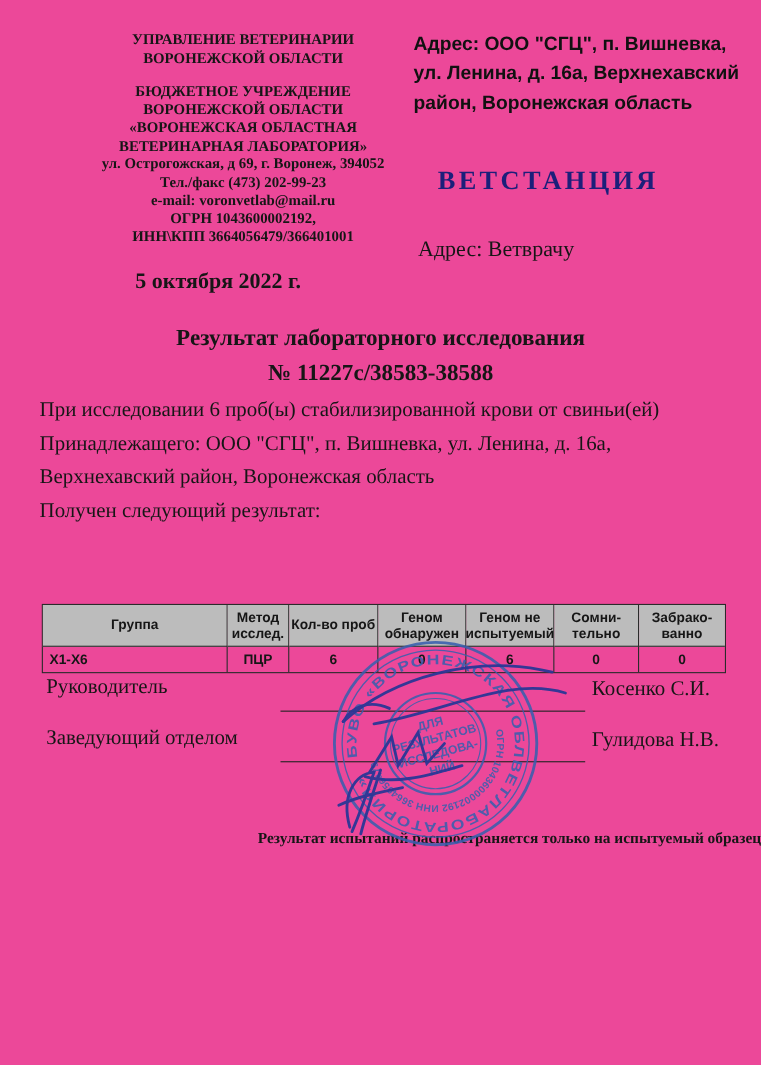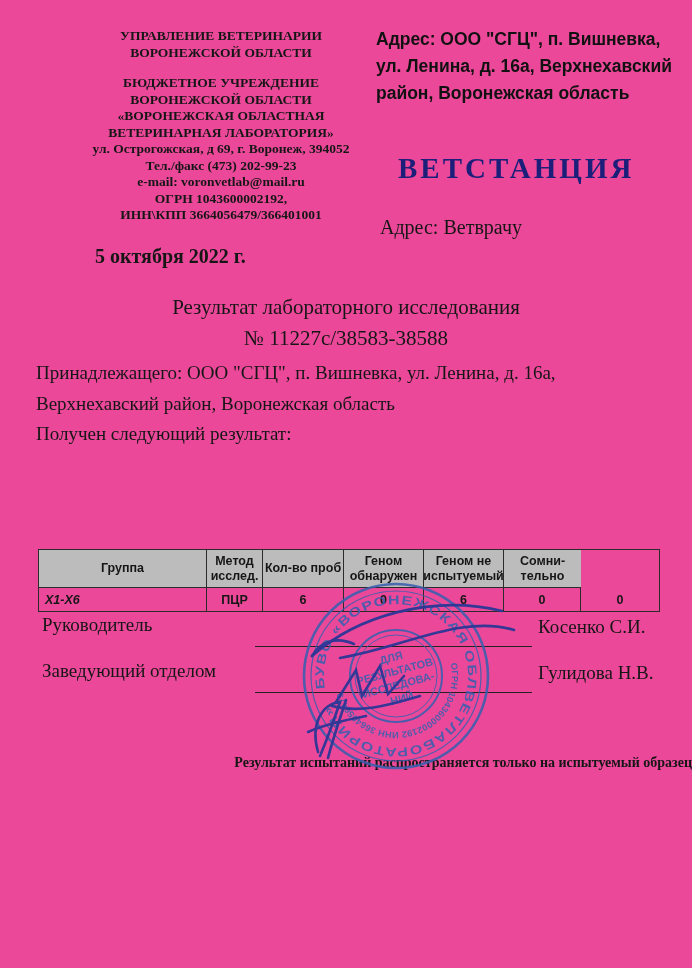--- a/index.html
+++ b/index.html
@@ -21,36 +21,36 @@
   }
   .org-left .block2{margin-top:14px;}
   .addr-right{
     position:absolute;left:376px;top:26px;width:300px;
     font-family:"Liberation Sans","DejaVu Sans",sans-serif;
     font-weight:600;font-size:17.5px;line-height:27px;color:#111;
   }
   .vetstation{
     position:absolute;left:398px;top:152px;
     font-family:"Liberation Serif","DejaVu Serif",serif;
-    font-weight:bold;font-size:29px;letter-spacing:3px;
+    font-weight:bold;font-size:24px;letter-spacing:3px;
     color:#1c1f7a;
   }
   .komu{
     position:absolute;left:380px;top:216px;
     font-size:20px;
   }
   .date-line{
-    position:absolute;left:95px;top:245px;
+    position:absolute;left:123px;top:245px;
     font-weight:bold;font-size:20px;
   }
 
   
   .doc-title{
     position:absolute;left:0;top:292px;width:100%;
-    text-align:center;font-weight:normal;font-size:21px;line-height:31px;
+    text-align:center;font-weight:bold;font-size:21px;line-height:31px;
   }
 
   
   .body-text{
     position:absolute;left:36px;top:358px;width:632px;
     font-size:19px;line-height:30.5px;
   }
   .body-text p{margin:0;}
 
   
@@ -68,21 +68,21 @@
     display:flex;align-items:center;justify-content:center;
     text-align:center;line-height:14.5px;
     border-right:1px solid #2b2b2b;border-bottom:1px solid #2b2b2b;
   }
   .t-body .t-cell{
     min-height:23px;
     display:flex;align-items:center;justify-content:center;
     border-right:1px solid #2b2b2b;
   }
   .t-cell:last-child{border-right:none;}
-  .t-body .t-cell:first-child{justify-content:flex-start;padding-left:6px;font-style:italic;}
+  .t-body .t-cell:first-child{justify-content:flex-start;padding-left:6px;}
 
   
   .sig-row{position:absolute;left:40px;width:620px;height:42px;}
   .sig-row .role{position:absolute;left:2px;top:0;font-size:19px;}
   .sig-row .sig-line{position:absolute;left:215px;top:32px;width:277px;border-bottom:1.6px solid #222;}
   .sig-row .name{position:absolute;left:498px;top:2px;font-size:19px;}
   .sig-1{top:614px;}
   .sig-2{top:660px;}
   .sig-3{top:703px;}
 
@@ -127,37 +127,40 @@
   <div class="komu">Адрес: Ветврачу</div>
 
   <div class="date-line">5 октября 2022 г.</div>
 
   <div class="doc-title">
     <div>Результат лабораторного исследования</div>
     <div>№ 11227с/38583-38588</div>
   </div>
 
   <div class="body-text">
+    <p class="pre">При исследовании 6 проб(ы) стабилизированной крови от свиньи(ей)</p>
     <p class="pre">Принадлежащего: ООО "СГЦ", п. Вишневка, ул. Ленина, д. 16а,
 Верхнехавский район, Воронежская область</p>
     <p class="pre">Получен следующий результат:</p>
   </div>
 
   <div class="result-table">
     <div class="t-row t-head">
       <div class="t-cell pre">Группа</div>
       <div class="t-cell pre">Метод
 исслед.</div>
       <div class="t-cell pre">Кол-во проб</div>
       <div class="t-cell pre">Геном
 обнаружен</div>
       <div class="t-cell pre">Геном не
 испытуемый</div>
       <div class="t-cell pre">Сомни-
 тельно</div>
+      <div class="t-cell pre">Забрако-
+ванно</div>
     </div>
     <div class="t-row t-body">
       <div class="t-cell">Х1-Х6</div>
       <div class="t-cell">ПЦР</div>
       <div class="t-cell">6</div>
       <div class="t-cell">0</div>
       <div class="t-cell">6</div>
       <div class="t-cell">0</div>
       <div class="t-cell">0</div>
     </div>

